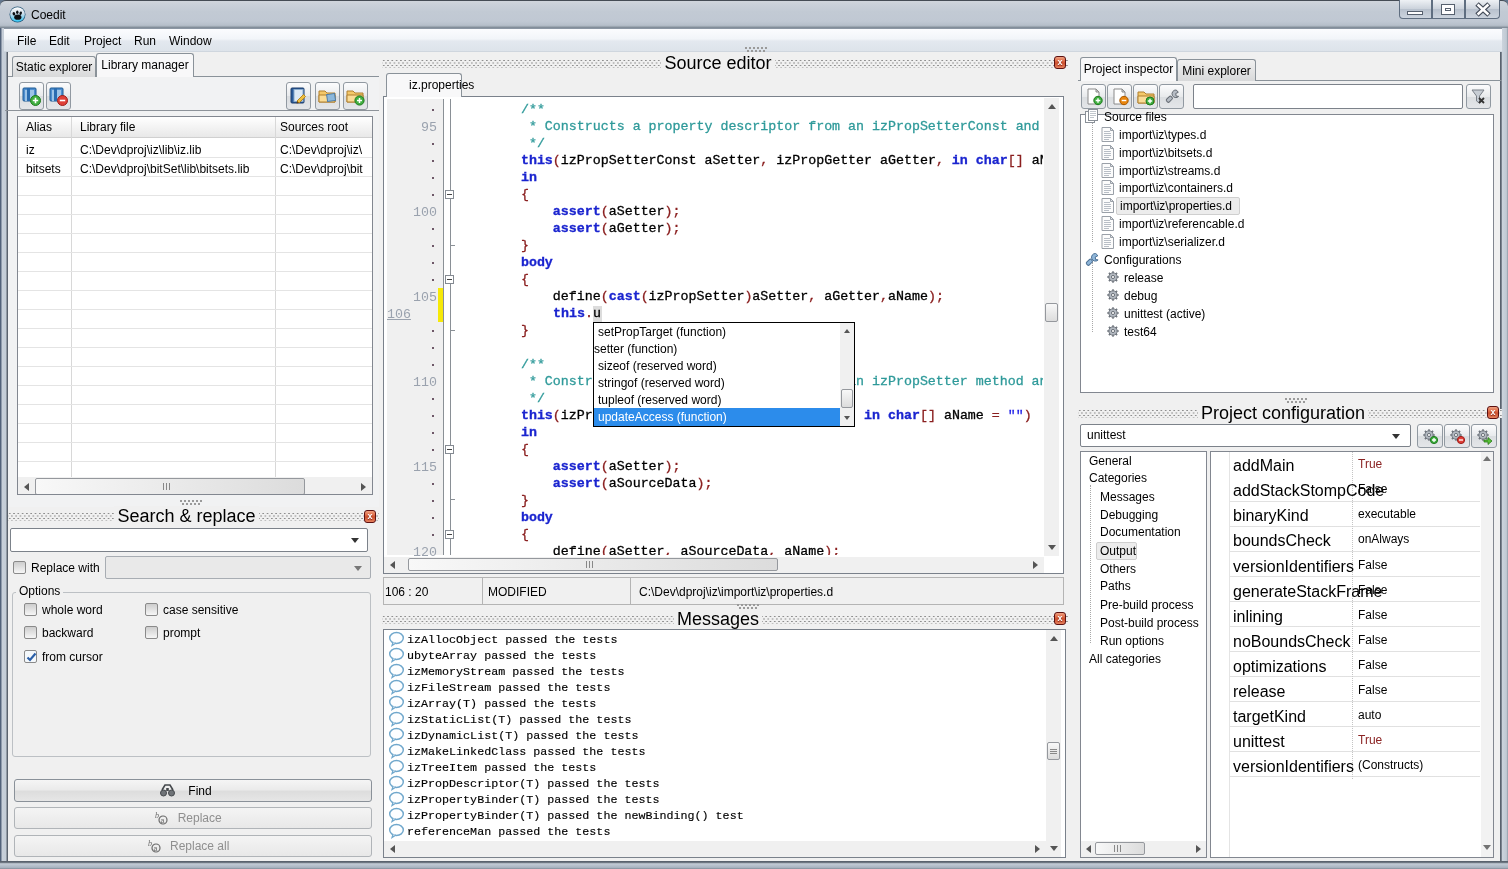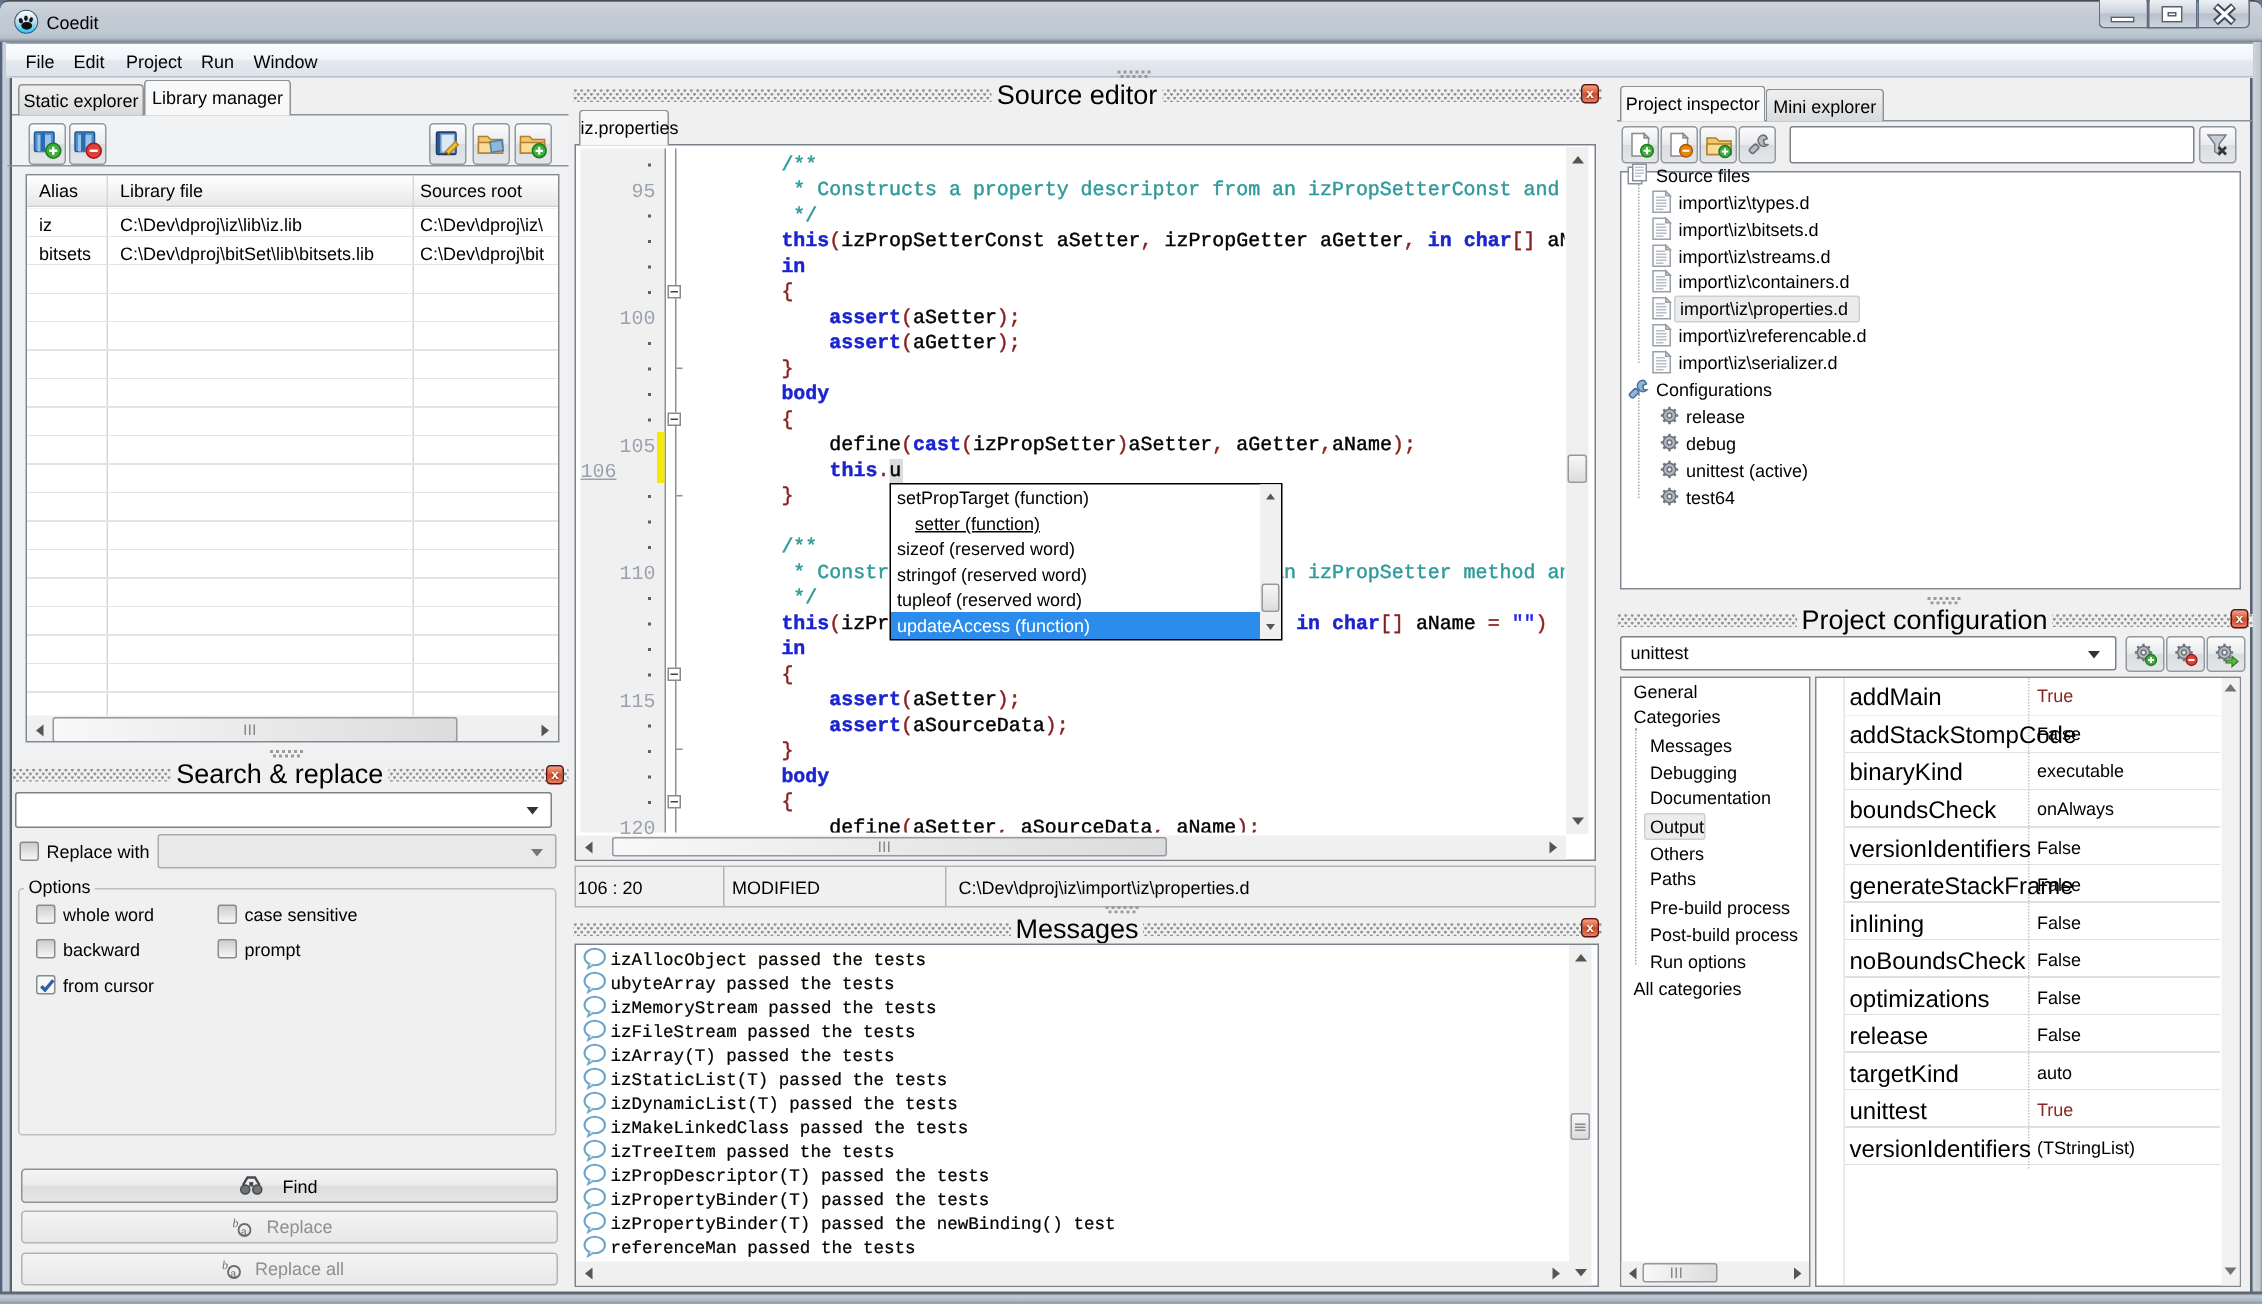--- a/index.html
+++ b/index.html
@@ -229,21 +229,21 @@
 <div class="pbtn dis" style="left:14px;top:835px;width:358px;height:22px;line-height:21px;">&nbsp;&nbsp;&nbsp;&nbsp;Replace all</div>
 <svg style="left:148px;top:839px;" width="14" height="14" viewBox="0 0 14 14">
  <text x="0" y="7" font-size="8" fill="#6a6a6a" font-family="Liberation Serif" font-style="italic">b</text>
  <circle cx="8" cy="9" r="4" fill="none" stroke="#6a6a6a" stroke-width="1.2"></circle>
  <text x="5.5" y="12" font-size="7" fill="#6a6a6a">a</text>
 </svg>
 
 <div class="grip" style="left:745px;top:47px;"></div>
 <div class="hdr abs" style="left:382px;top:56px;width:686px;"><span>Source editor</span></div>
 <div class="hclose" style="left:1054px;top:56px;">x</div>
-<div class="tab on" style="left:386px;top:73px;width:60px;height:24px;line-height:23px;">iz.properties</div>
+<div class="tab on" style="left:386px;top:73px;width:76px;height:24px;line-height:23px;padding-left:22px;">iz.properties</div>
 <div class="abs" style="left:383px;top:96px;width:681px;height:478px;background:#fff;border:1px solid #7a818b;"></div>
 <div class="abs" style="left:387px;top:99px;width:56px;height:456px;background:#f0f0f0;"></div>
 <div class="abs" style="left:443px;top:99px;width:1px;height:456px;background:#8a9096;"></div>
 <div class="abs" style="left:450px;top:99px;width:1px;height:456px;background:#8a9096;"></div>
 <div class="abs" style="left:438px;top:288px;width:5px;height:34px;background:#f6e908;"></div>
 <div class="gutnum" style="left:387px;top:120px;width:50px;text-align:right;">95</div>
 <div class="gutnum" style="left:387px;top:205px;width:50px;text-align:right;">100</div>
 <div class="gutnum" style="left:387px;top:290px;width:50px;text-align:right;">105</div>
 <div class="gutnum" style="left:387px;top:307px;width:50px;text-align:left;text-decoration:underline;">106</div>
 <div class="gutnum" style="left:387px;top:375px;width:50px;text-align:right;">110</div>
@@ -305,21 +305,21 @@
 
 <div class="abs" style="left:383px;top:577px;width:681px;height:28px;background:#f0f0f0;border:1px solid #b4b4b4;"></div>
 <div class="abs" style="left:482px;top:578px;width:1px;height:26px;background:#b4b4b4;"></div>
 <div class="abs" style="left:630px;top:578px;width:1px;height:26px;background:#b4b4b4;"></div>
 <div class="abs" style="left:385px;top:585px;">106 : 20</div>
 <div class="abs" style="left:488px;top:585px;">MODIFIED</div>
 <div class="abs" style="left:639px;top:585px;">C:\Dev\dproj\iz\import\iz\properties.d</div>
 
 <div class="abs" style="left:593px;top:322px;width:262px;height:105px;background:#fff;border:1px solid #000;z-index:5;font-size:12px;">
  <div class="abs" style="left:4px;top:2px;">setPropTarget (function)</div>
- <div class="abs" style="left:16px;top:19px;text-decoration:underline;">setter (function)</div>
+ <div class="abs" style="left:0;top:19px;">setter (function)</div>
  <div class="abs" style="left:4px;top:36px;">sizeof (reserved word)</div>
  <div class="abs" style="left:4px;top:53px;">stringof (reserved word)</div>
  <div class="abs" style="left:4px;top:70px;">tupleof (reserved word)</div>
  <div class="abs" style="left:0px;top:85px;width:246px;height:18px;background:#2c8ceb;color:#fff;padding:2px 0 0 4px;">updateAccess (function)</div>
  <div class="sb" style="left:246px;top:0;width:14px;height:103px;">
   <div class="abs" style="left:0;top:0;width:14px;height:16px;background:#f0f0f0;"></div>
   <div class="arr" style="left:4px;top:6px;border-left:3.5px solid transparent;border-right:3.5px solid transparent;border-bottom:4px solid #555;"></div>
   <div class="abs" style="left:0;bottom:0;width:14px;height:16px;background:#f0f0f0;"></div>
   <div class="arr" style="left:4px;bottom:6px;border-left:3.5px solid transparent;border-right:3.5px solid transparent;border-top:4px solid #555;"></div>
   <div class="sbthumb" style="left:1px;top:66px;width:12px;height:19px;"></div>
@@ -581,17 +581,17 @@
 <div class="pgval" style="left:1358px;top:633px;">False</div>
 <div class="pgname" style="left:1233px;top:658px;">optimizations</div>
 <div class="pgval" style="left:1358px;top:658px;">False</div>
 <div class="pgname" style="left:1233px;top:683px;">release</div>
 <div class="pgval" style="left:1358px;top:683px;">False</div>
 <div class="pgname" style="left:1233px;top:708px;">targetKind</div>
 <div class="pgval" style="left:1358px;top:708px;">auto</div>
 <div class="pgname" style="left:1233px;top:733px;">unittest</div>
 <div class="pgval red" style="left:1358px;top:733px;">True</div>
 <div class="pgname" style="left:1233px;top:758px;">versionIdentifiers</div>
-<div class="pgval" style="left:1358px;top:758px;">(TStringList)</div>
+<div class="pgval" style="left:1358px;top:758px;">(Constructs)</div>
 <div class="arr" style="left:1483px;top:456px;border-left:4px solid transparent;border-right:4px solid transparent;border-bottom:5px solid #737373;"></div>
 <div class="arr" style="left:1483px;top:845px;border-left:4px solid transparent;border-right:4px solid transparent;border-top:5px solid #737373;"></div>
 
 <div id="rightdock"></div>
 
 </body></html>

